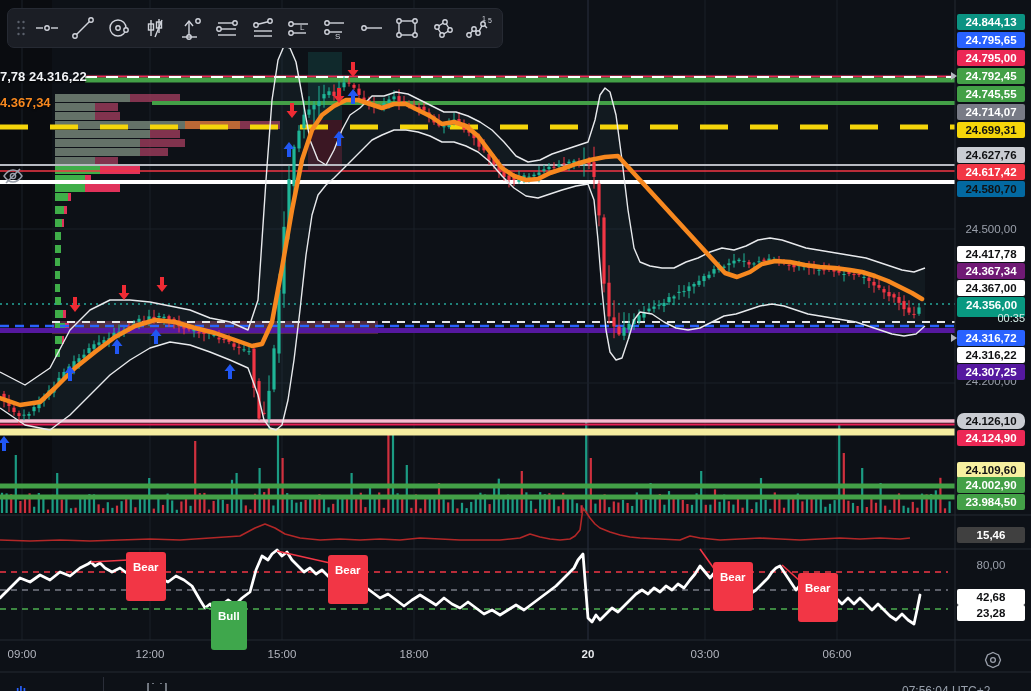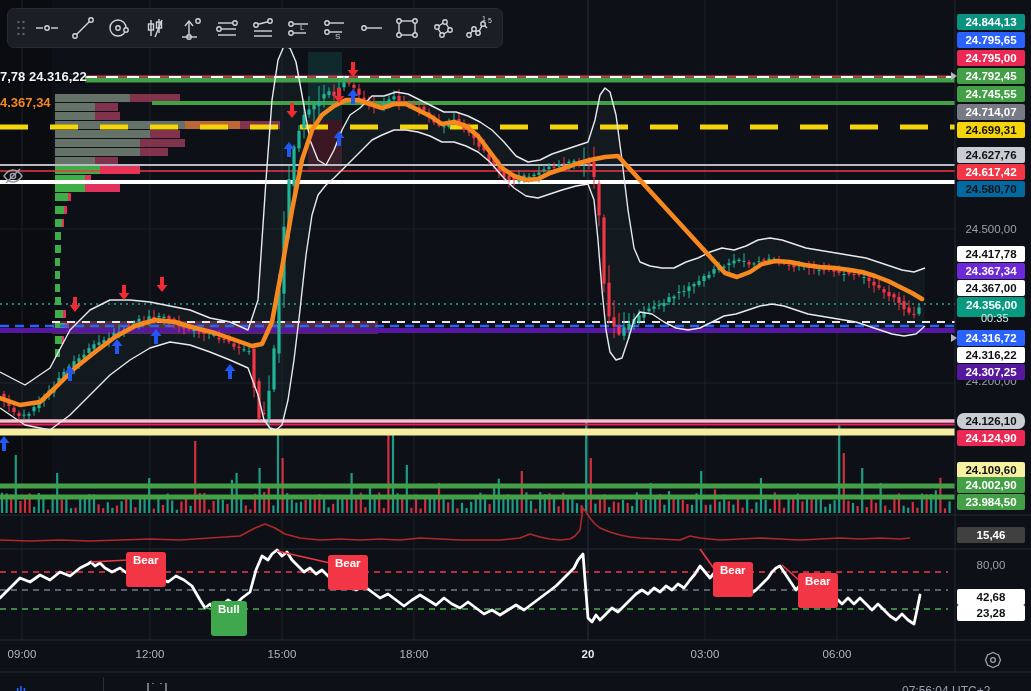--- a/index.html
+++ b/index.html
@@ -11,30 +11,30 @@
     border-radius:7px;display:flex;align-items:center;padding:0 6px;gap:2px;z-index:30;}
   .tool-btn{width:34px;height:32px;display:flex;align-items:center;justify-content:center;border-radius:5px;cursor:pointer;}
   .grip{width:14px;height:32px;display:flex;align-items:center;justify-content:center;}
   
   .axis-label{position:absolute;left:957px;width:68px;height:16px;border-radius:2px;font-size:11.5px;font-weight:700;
     line-height:16px;text-align:center;z-index:20;letter-spacing:0;}
   .axis-label .notch{position:absolute;left:-6px;top:4px;width:0;height:0;border-top:4px solid transparent;
     border-bottom:4px solid transparent;border-left:6px solid #b2b5be;}
   .axis-tick{position:absolute;left:957px;width:68px;height:16px;color:#9aa0ab;font-size:11.5px;font-weight:400;
     line-height:16px;text-align:center;z-index:5;}
-  .cp-sub{display:block;font-weight:400;font-size:11px;line-height:13px;margin-top:-2px;color:#d7efe9;text-align:left;padding-left:24px;}
+  .cp-sub{display:block;font-weight:400;font-size:11px;line-height:13px;margin-top:-2px;color:#d7efe9;text-align:right;padding-left:24px;}
   .cp-val{display:block;line-height:17px;text-align:left;padding-left:9px;}
   
   .time-label{position:absolute;top:648px;transform:translateX(-50%);color:#b2b5be;font-size:11.5px;z-index:6;}
   
   .ovl1{position:absolute;left:0px;top:69px;color:#f1f3f6;font-size:13px;font-weight:700;z-index:8;text-shadow:0 1px 2px #000;}
   .ovl2{position:absolute;left:0px;top:95px;color:#f7881f;font-size:13px;font-weight:700;z-index:8;text-shadow:0 1px 2px #000;}
   
   .flag{position:absolute;height:35px;border-radius:3px;color:#fff;font-size:11.5px;font-weight:700;line-height:17px;
-    padding:0 7px;z-index:12;}
+    padding:7px 7px;z-index:12;}
   .flag.bear{background:#f23645;}
   .flag.bull{background:#3fa74c;}
   .icon-btn{position:absolute;z-index:15;cursor:pointer;display:flex;align-items:center;justify-content:center;}
 </style>
 </head>
 <body>
 
 <div id="root">
   <svg id="chart-svg" width="1031" height="691" viewBox="0 0 1031 691">
       <rect x="0" y="0" width="1031" height="691" fill="#0d1117"></rect>
@@ -882,21 +882,21 @@
       <div class="axis-label" style="top: 32px; background: rgb(41, 98, 255); color: rgb(255, 255, 255);">24.795,65</div>
       <div class="axis-label" style="top: 50px; background: rgb(236, 40, 85); color: rgb(255, 255, 255);">24.795,00</div>
       <div class="axis-label" style="top: 68px; background: rgb(67, 160, 71); color: rgb(255, 255, 255);">24.792,45<span class="notch"></span></div>
       <div class="axis-label" style="top: 86px; background: rgb(67, 160, 71); color: rgb(255, 255, 255);">24.745,55</div>
       <div class="axis-label" style="top: 104px; background: rgb(120, 123, 134); color: rgb(255, 255, 255);">24.714,07</div>
       <div class="axis-label" style="top: 122px; background: rgb(245, 213, 10); color: rgb(16, 17, 19);">24.699,31</div>
       <div class="axis-label" style="top: 147px; background: rgb(201, 204, 210); color: rgb(16, 17, 19);">24.627,76</div>
       <div class="axis-label" style="top: 164px; background: rgb(242, 54, 69); color: rgb(255, 255, 255);">24.617,42</div>
       <div class="axis-label" style="top: 181px; background: #0369a1; color: rgb(16, 17, 19);">24.580,70</div>
       <div class="axis-label" style="top: 246px; background: rgb(255, 255, 255); color: rgb(16, 17, 19);">24.417,78</div>
-      <div class="axis-label" style="top: 263px; background: #6d28d9; color: rgb(255, 255, 255);">24.367,34</div>
+      <div class="axis-label" style="top: 263px; background: #701a75; color: rgb(255, 255, 255);">24.367,34</div>
       <div class="axis-label" style="top: 280px; background: rgb(255, 255, 255); color: rgb(16, 17, 19);">24.367,00</div>
       <div class="axis-label" style="top: 297px; background: rgb(8, 153, 129); color: rgb(255, 255, 255); height: 20px;">
         <span class="cp-val">24.356,00</span>
         <span class="cp-sub">00:35</span>
       </div>
       <div class="axis-label" style="top: 330px; background: rgb(41, 98, 255); color: rgb(255, 255, 255);">24.316,72<span class="notch"></span></div>
       <div class="axis-label" style="top: 347px; background: rgb(255, 255, 255); color: rgb(16, 17, 19);">24.316,22</div>
       <div class="axis-label" style="top: 364px; background: rgb(85, 24, 159); color: rgb(255, 255, 255);">24.307,25</div>
       <div class="axis-label" style="top: 413px; background: rgb(201, 204, 210); color: rgb(16, 17, 19); border-radius: 7px;">24.126,10</div>
       <div class="axis-label" style="top: 430px; background: rgb(236, 40, 85); color: rgb(255, 255, 255);">24.124,90</div>

